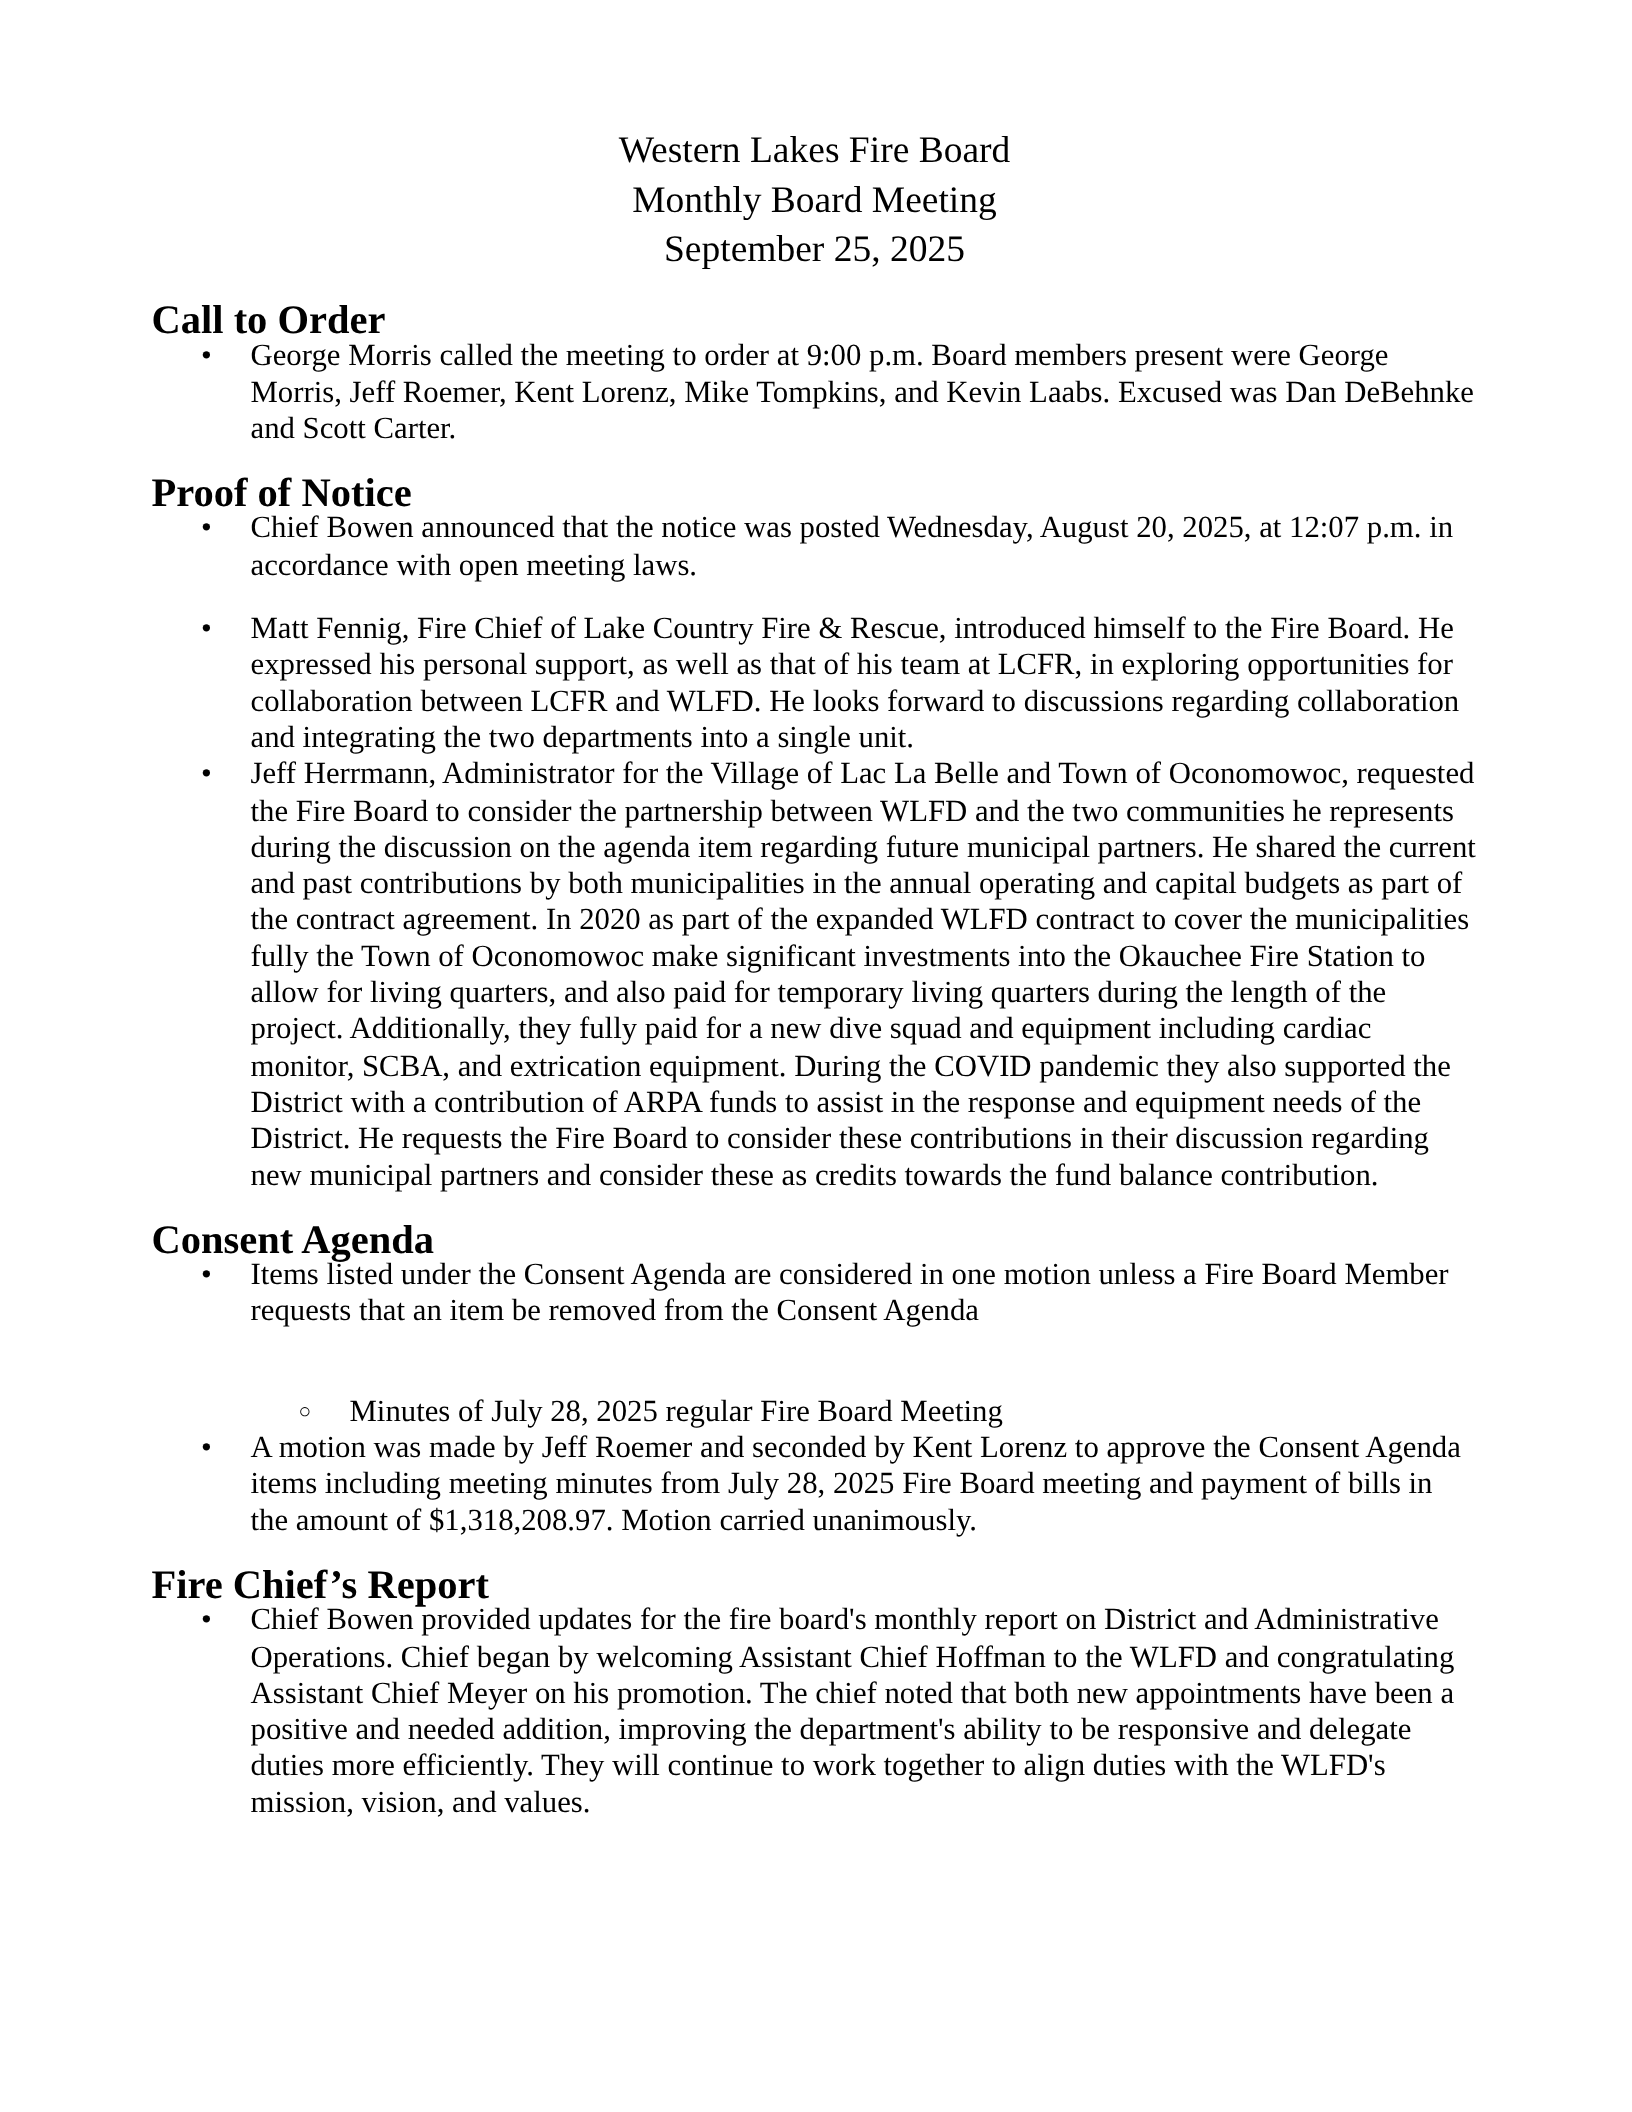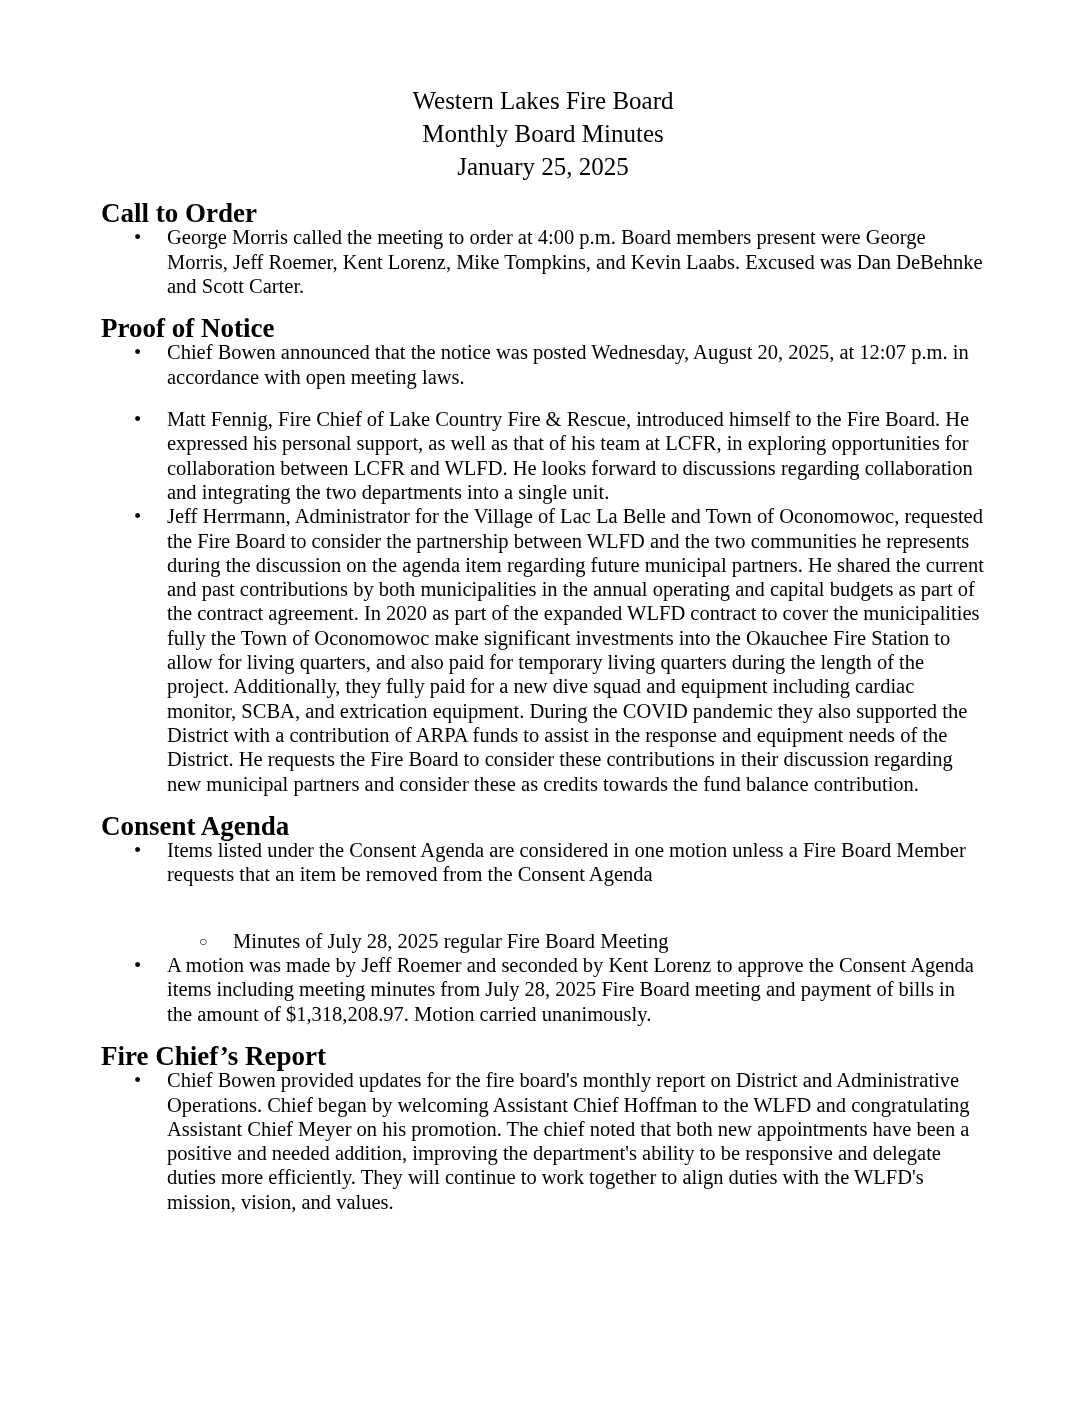--- a/index.html
+++ b/index.html
@@ -73,28 +73,28 @@
   }
 </style>
 </head>
 <body>
 
 <div class="page">
   <div class="content">
 
     <div class="title-block">
       <div>Western Lakes Fire Board</div>
-      <div>Monthly Board Minutes</div>
-      <div>January 25, 2025</div>
+      <div>Monthly Board Meeting</div>
+      <div>September 25, 2025</div>
     </div>
 
     <div class="doc-section">
       <h2>Call to Order</h2>
       <ul class="bullets">
-        <li><span>George Morris called the meeting to order at 4:00 p.m. Board members present were George Morris, Jeff Roemer, Kent Lorenz, Mike Tompkins, and Kevin Laabs. Excused was Dan DeBehnke and Scott Carter.</span></li>
+        <li><span>George Morris called the meeting to order at 9:00 p.m. Board members present were George Morris, Jeff Roemer, Kent Lorenz, Mike Tompkins, and Kevin Laabs. Excused was Dan DeBehnke and Scott Carter.</span></li>
       </ul>
     </div>
 
     <div class="doc-section">
       <h2>Proof of Notice</h2>
       <ul class="bullets">
         <li><span>Chief Bowen announced that the notice was posted Wednesday, August 20, 2025, at 12:07 p.m. in accordance with open meeting laws.</span></li>
       </ul>
     </div>
 

